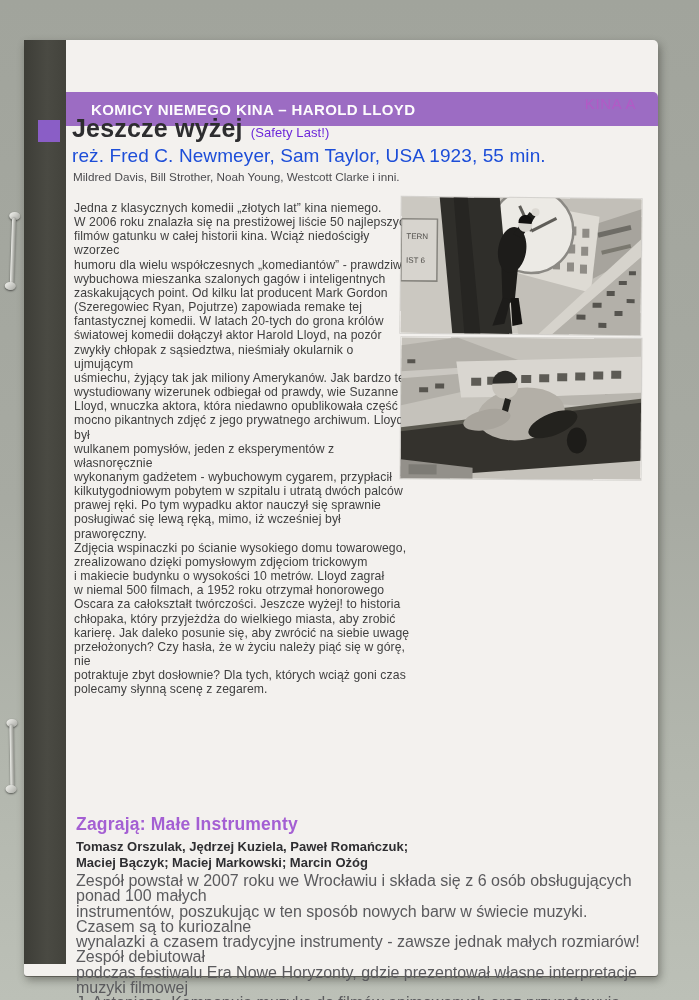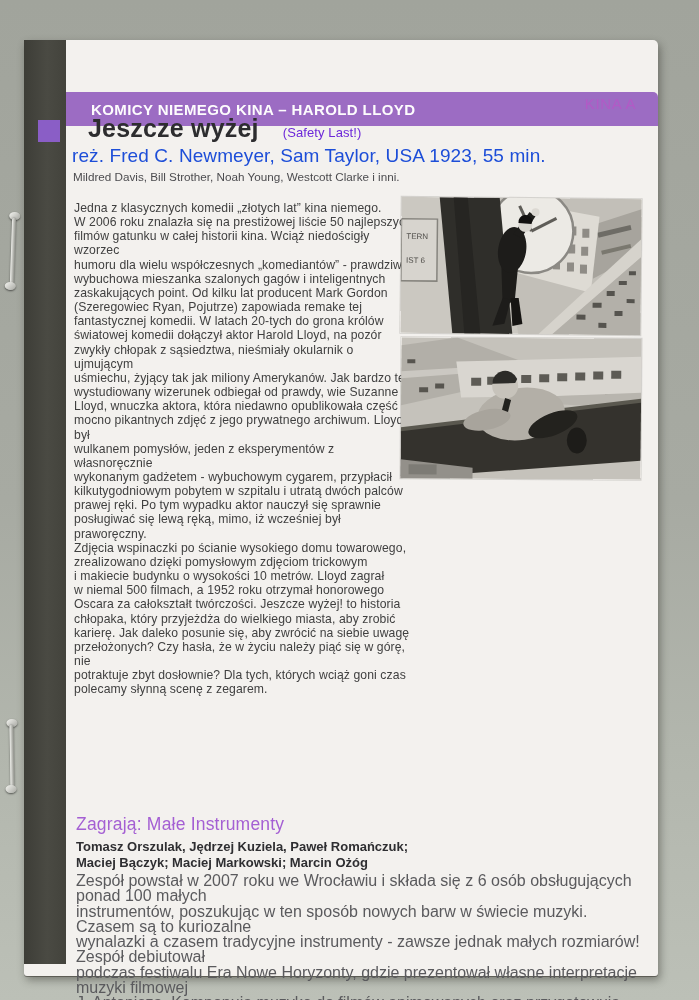--- a/index.html
+++ b/index.html
@@ -41,21 +41,21 @@
   }
   .header-bar span{color:#fdfcfd;font-weight:bold;font-size:15px;letter-spacing:.4px;}
 
   .date-row{position:absolute;left:52px;top:55px;right:20px;height:18px;}
   .date{font-size:16px;color:#57575b;letter-spacing:.2px;}
   .room{position:absolute;right:2px;top:0;font-size:15px;color:#b25ac6;letter-spacing:.6px;}
 
   .bullet{position:absolute;left:14px;top:80px;width:22px;height:22px;background:#8a5ec6;}
 
   .film-title{
-    position:absolute;left:64px;top:74px;margin:0;display:flex;align-items:baseline;gap:24px;
+    position:absolute;left:48px;top:74px;margin:0;display:flex;align-items:baseline;gap:8px;
     font-size:25px;font-weight:bold;color:#2d2d2f;letter-spacing:.2px;
   }
   .film-title .orig{font-size:13px;font-weight:normal;color:#6d28d9;letter-spacing:.1px;}
   .credits{position:absolute;left:48px;top:105px;font-size:19px;color:#1d4ed8;letter-spacing:.1px;}
   .crew{position:absolute;left:49px;top:129px;font-size:11.7px;color:#4c4c4f;line-height:15px;}
 
   
   .article{
     position:absolute;left:50px;top:161px;width:340px;
     font-size:12.2px;line-height:14.15px;color:#404040;
@@ -64,21 +64,21 @@
 
   
   .photo{position:absolute;left:377px;margin:0;box-shadow:0 0 0 1px rgba(120,118,112,.25);}
   .photo svg{display:block;}
   .photo-1{top:158px;transform:rotate(.6deg);}
   .photo-2{top:298px;transform:rotate(.4deg);}
 
   
   .concert-heading{
     position:absolute;left:52px;top:774px;margin:0;
-    font-size:17.5px;font-weight:normal;color:#a45fd3;letter-spacing:.2px;
+    font-size:17.5px;font-weight:bold;color:#a45fd3;letter-spacing:.2px;
   }
   .members{position:absolute;left:52px;top:799px;font-size:13px;font-weight:bold;color:#2e2e31;line-height:15.6px;}
   .bio{position:absolute;left:52px;top:833px;width:566px;font-size:16px;color:#5a5a5d;line-height:15.3px;}
   .bio .lines{white-space:pre-line;}
   .bio-last{display:block;}
   .site{color:#be185d;letter-spacing:.2px;}
 </style>
 </head>
 <body>
 

